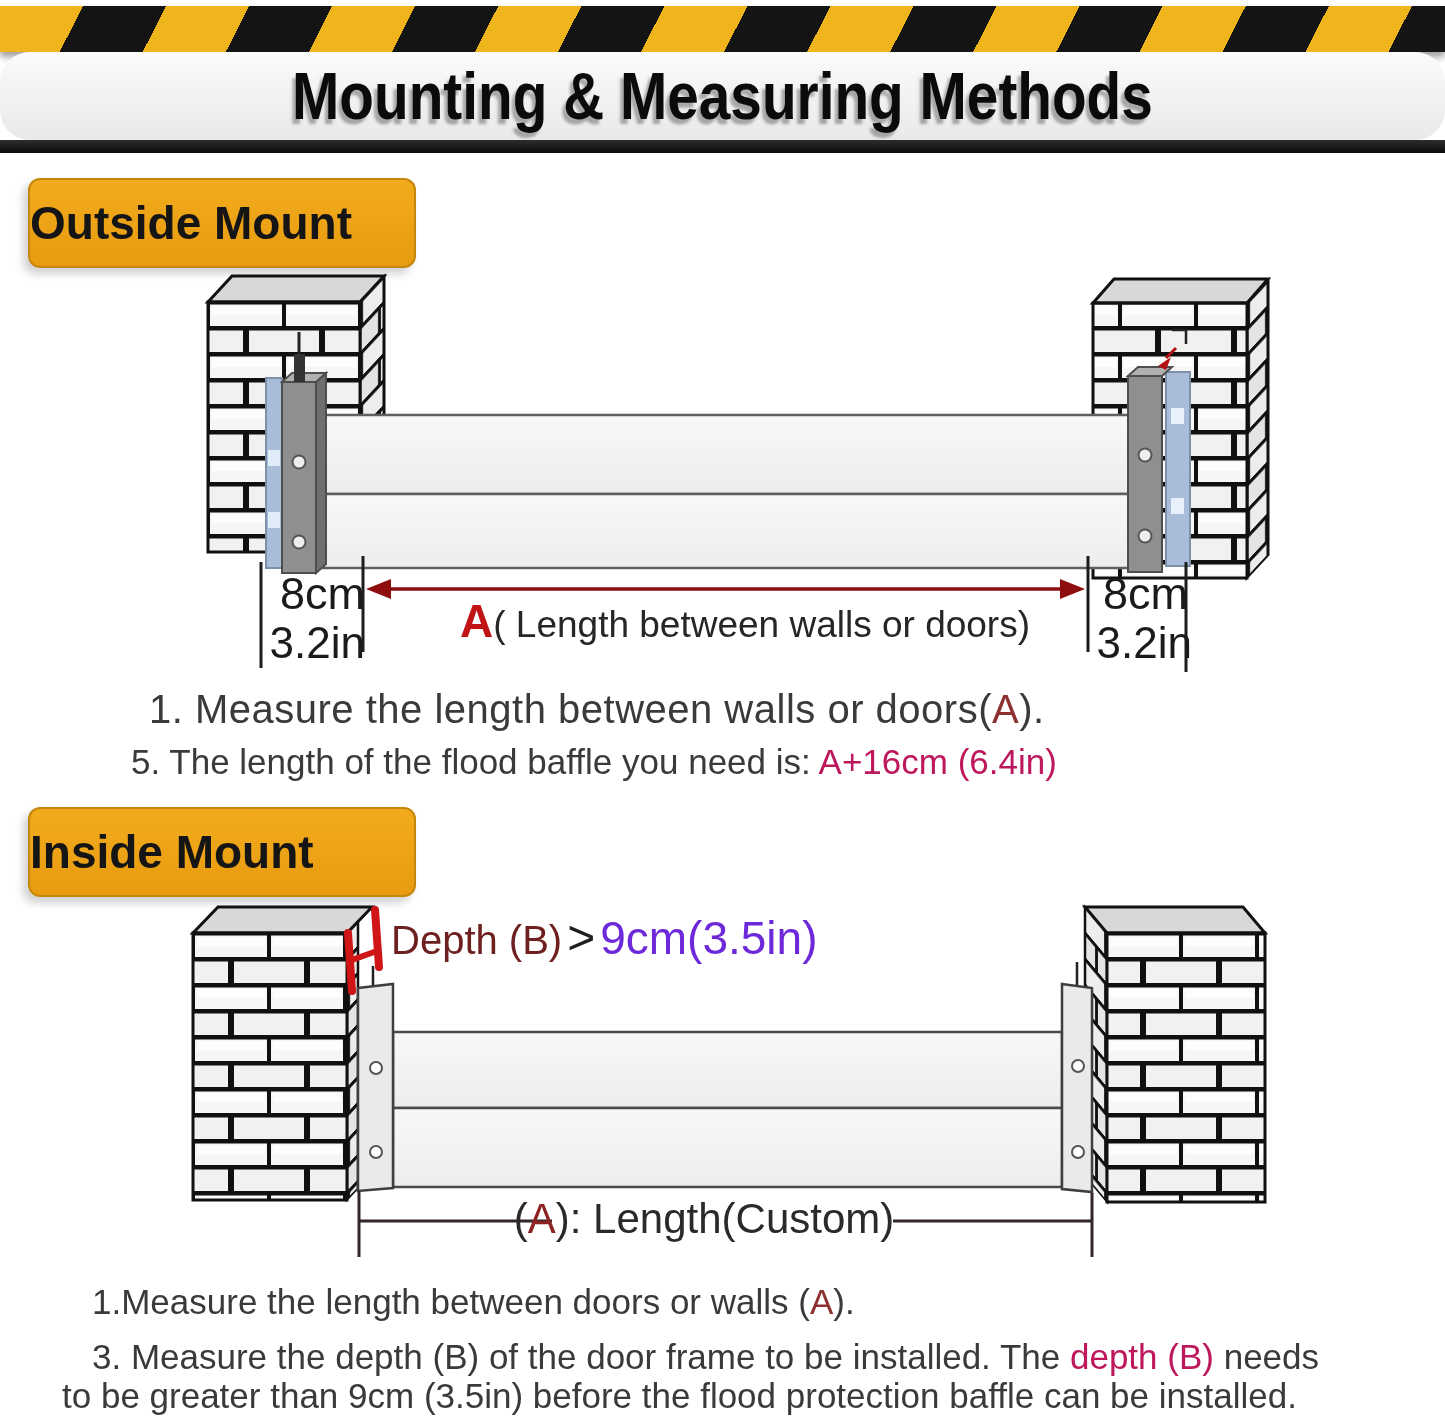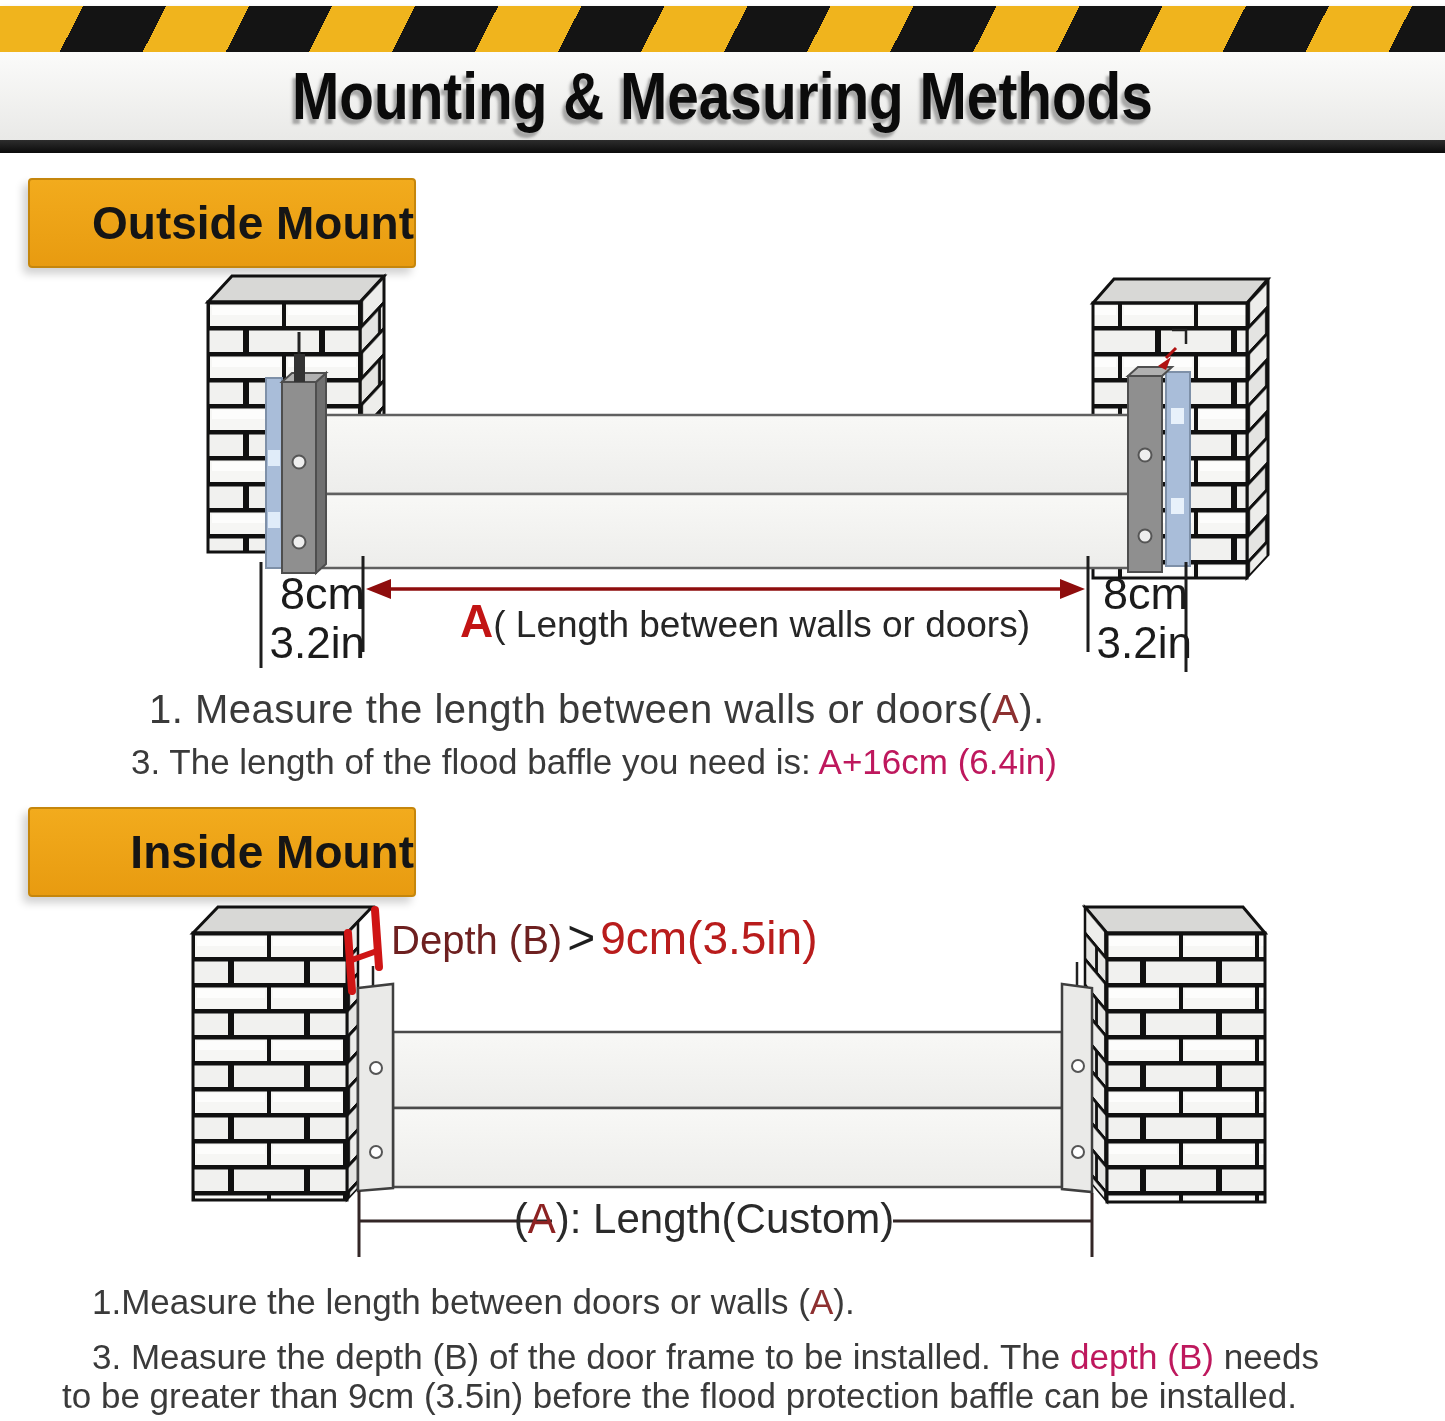--- a/index.html
+++ b/index.html
@@ -4,52 +4,52 @@
 <style>
   html,body{margin:0;padding:0;background:#ffffff;}
   .stage{position:relative;width:1445px;height:1421px;background:#ffffff;
          font-family:"Liberation Sans",sans-serif;overflow:hidden;}
   
   .tape{position:absolute;left:0;top:6px;width:1445px;height:46px;
         background:repeating-linear-gradient(117deg,#f0b41d 0 74px,#141414 74px 148px);
         box-shadow:0 5px 7px rgba(0,0,0,.38);}
   .titleband{position:absolute;left:0;top:52px;width:1445px;height:88px;
         background:linear-gradient(180deg,#fbfbfa,#e9e9e7);
-        display:flex;align-items:center;justify-content:center;}
+        display:flex;align-items:center;justify-content:center;border-radius:30px;}
   .title{font-size:66px;font-weight:bold;color:#0b0b0b;white-space:nowrap;
         transform:scaleX(.86);letter-spacing:0px;
         text-shadow:-4px 5px 3px rgba(105,105,105,.55);}
   .blackbar{position:absolute;left:0;top:140px;width:1445px;height:13px;
         background:linear-gradient(180deg,#2d2d2d,#0b0b0b);}
   
   .badge{position:absolute;left:28px;width:384px;height:86px;
         background:linear-gradient(180deg,#f2ab1d,#e89b10);
-        border:2px solid #c5860c;border-radius:4px;
-        display:flex;align-items:center;justify-content:flex-end;
+        border:2px solid #c5860c;border-radius:12px;
+        display:flex;align-items:center;justify-content:flex-start;
         font-size:46px;font-weight:600;color:#151515;
         box-shadow:-5px 6px 8px rgba(0,0,0,.18);}
   #badge-outside{top:178px;}
   #badge-inside{top:807px;}
   
   .diagram-svg{position:absolute;left:0;top:0;width:1445px;height:1421px;}
   
   .lbl{position:absolute;color:#1b1b1b;line-height:1.04;white-space:nowrap;}
   .ctr{text-align:right;}
   .gap-cm{font-size:45px;}
   .gap-in{font-size:44px;}
   .flexline{display:flex;align-items:baseline;}
   .span-letter{font-size:46px;font-weight:bold;color:#c21414;}
   .span-rest{font-size:37px;color:#262626;}
   .step{font-size:40px;letter-spacing:.5px;color:#3a3a3a;}
   .step-sm{font-size:35px;color:#3a3a3a;}
   .em-maroon{color:#8d3030;}
   .em-red{color:#be185d;}
   .depth-label{font-size:40px;color:#6e2020;}
   .depth-gt{font-size:48px;color:#1e1e1e;padding:0 5px;}
-  .depth-value{font-size:46px;color:#b91c1c;}
+  .depth-value{font-size:46px;color:#6d28d9;}
   .dim-black{font-size:42px;color:#2a2a2a;}
   .dim-red{font-size:42px;color:#8d2222;}
 </style>
 </head>
 <body>
 
 <div class="stage">
 
   <div class="tape"></div>
   <div class="titleband">
@@ -219,21 +219,21 @@
 
   <div class="lbl flexline" style="left:420px;top:598px;width:650px;justify-content:center;">
     <span class="span-letter">A</span>
     <span class="span-rest">( Length between walls or doors)</span>
   </div>
 
   <div class="lbl step" style="left:149px;top:689px;">
     <span>1. Measure the length between walls or doors(</span><span class="em-maroon">A</span><span>).</span>
   </div>
   <div class="lbl step-sm" style="left:131px;top:744px;">
-    <span>3. The length of the flood baffle you need is: </span><span class="em-red">A+16cm (6.4in)</span>
+    <span>5. The length of the flood baffle you need is: </span><span class="em-red">A+16cm (6.4in)</span>
   </div>
 
   <div class="lbl flexline" style="left:391px;top:913px;">
     <span class="depth-label">Depth (B) </span>
     <span class="depth-gt">&gt;</span>
     <span class="depth-value">9cm(3.5in)</span>
   </div>
 
   <div class="lbl flexline" style="left:520px;top:1197px;width:368px;justify-content:center;">
     <span class="dim-black">(</span>

